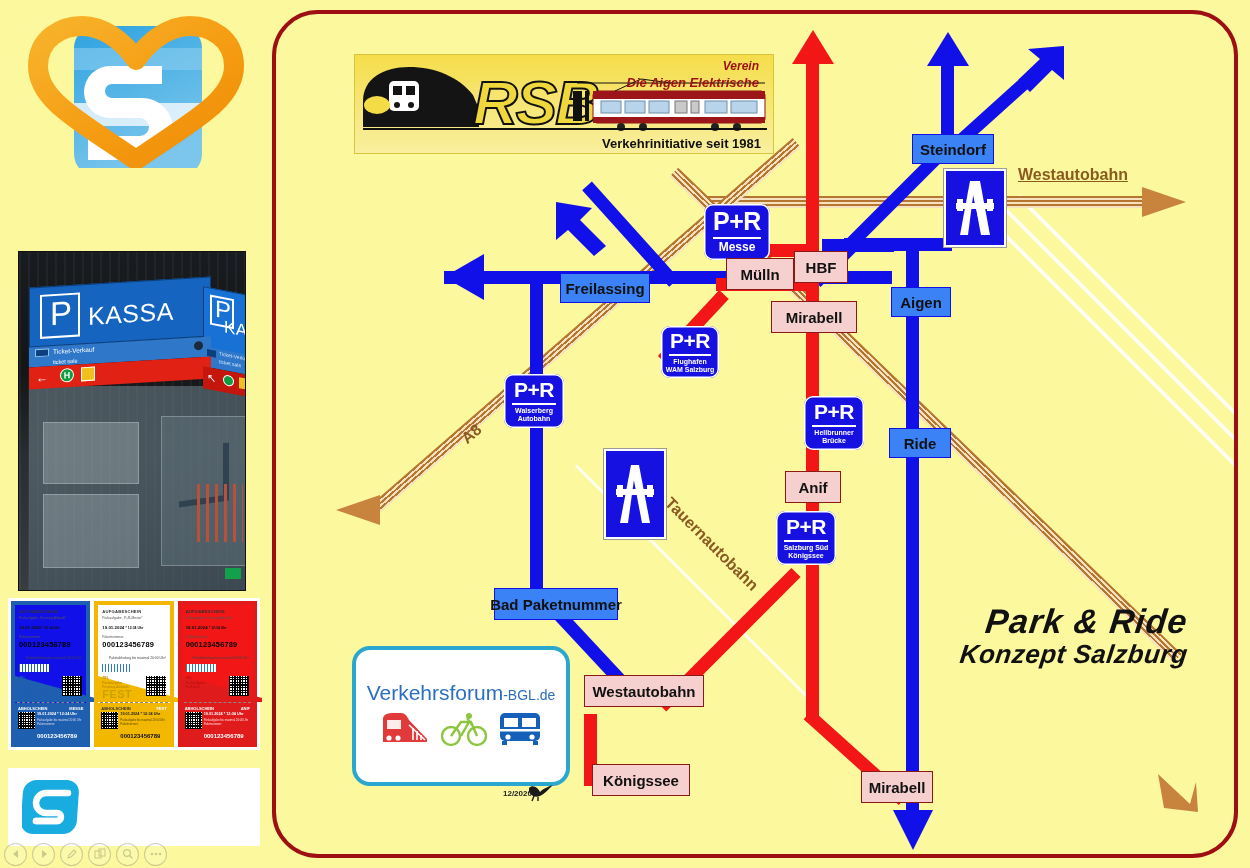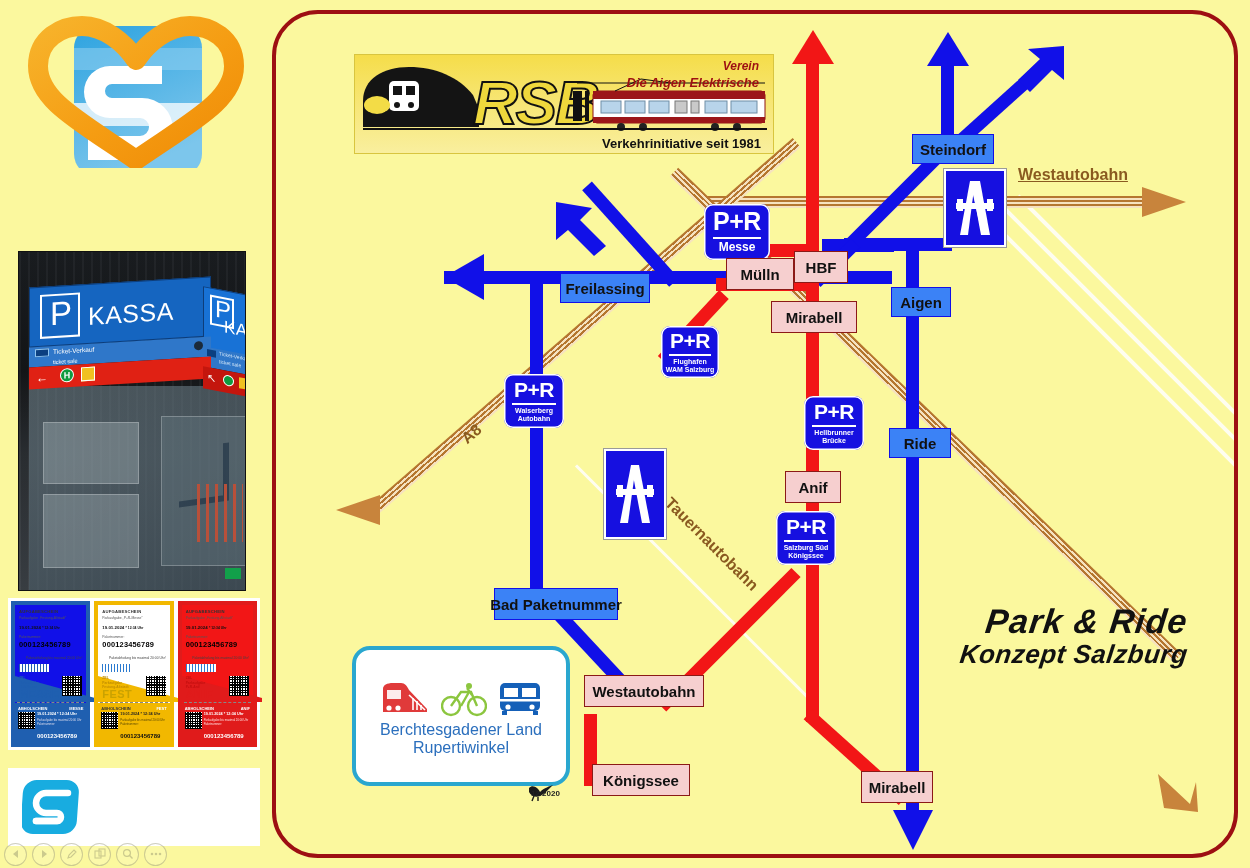--- a/index.html
+++ b/index.html
@@ -157,21 +157,21 @@
   .vf-title { font-size:21px; color:#2b6fbd; font-weight:400; }
   .vf-title small { font-size:14px; }
   .vf-icons { display:flex; align-items:center; gap:10px; margin:6px 0 4px; }
   .vf-sub { font-size:16px; color:#2b6fbd; line-height:1.15; text-align:center; }
 
   .pr-title { position:absolute; right:46px; top:588px; text-align:right;
       font-family:"Liberation Sans",sans-serif; font-style:italic; font-weight:bold; color:#111; }
   .pr-title .t1 { font-size:34px; letter-spacing:1px; transform:skewX(-7deg); display:block; }
   .pr-title .t2 { font-size:26px; letter-spacing:.5px; transform:skewX(-7deg); display:block; margin-top:-2px;}
 
-  .signature { position:absolute; left:255px; top:775px; font-size:8px; font-weight:bold; color:#222; }
+  .signature { position:absolute; left:227px; top:775px; font-size:8px; font-weight:bold; color:#222; }
 </style>
 </head>
 <body>
 
 <div id="root">
 
   <div id="sidebar">
 
     <div class="heart-logo">
       <svg viewBox="0 0 248 160" width="248" height="160">
@@ -598,20 +598,23 @@
 
       <div class="station" style="left:509px; top:457px; width:56px; height:32px;">Anif</div>
 
       <div class="station" style="left:308px; top:661px; width:120px; height:32px;">Westautobahn</div>
 
       <div class="station" style="left:316px; top:750px; width:98px; height:32px;">Königssee</div>
 
       <div class="station" style="left:585px; top:757px; width:72px; height:32px;">Mirabell</div>
 
       <div class="vf-logo">
+        <div class="vf-title">
+          <span>Verkehrsforum</span><small>-BGL.de</small>
+        </div>
         <div class="vf-icons">
           <svg width="52" height="36" viewBox="0 0 52 36">
             <path d="M4 8 C4 4, 8 2, 14 2 L22 2 C26 2, 28 5, 30 9 L48 28 L48 31 L4 31 Z" fill="#e03a3a"></path>
             <rect x="8" y="9" width="14" height="9" fill="#fff" opacity=".9"></rect>
             <circle cx="10" cy="27" r="2.6" fill="#fff"></circle>
             <circle cx="19" cy="27" r="2.6" fill="#fff"></circle>
             <path d="M30 14 L46 29" stroke="#fff" stroke-width="1.6"></path>
             <path d="M34 17 L34 29 M38 20 L38 29 M42 24 L42 29" stroke="#fff" stroke-width="1.6"></path>
           </svg>
           <svg width="46" height="36" viewBox="0 0 46 36">
@@ -625,24 +628,20 @@
             <rect x="3" y="2" width="40" height="28" rx="5" fill="#1560b8"></rect>
             <rect x="7" y="7" width="14" height="9" fill="#fff"></rect>
             <rect x="25" y="7" width="14" height="9" fill="#fff"></rect>
             <rect x="3" y="18" width="40" height="2.5" fill="#fff"></rect>
             <circle cx="11" cy="26" r="2.6" fill="#fff"></circle>
             <circle cx="35" cy="26" r="2.6" fill="#fff"></circle>
             <rect x="5" y="30" width="5" height="4" fill="#1560b8"></rect>
             <rect x="36" y="30" width="5" height="4" fill="#1560b8"></rect>
           </svg>
         </div>
-        <div class="vf-sub">
-          <span>Berchtesgadener Land</span><br>
-          <span>Rupertiwinkel</span>
-        </div>
       </div>
 
       <svg style="position:absolute; left:250px; top:768px;" width="28" height="20" viewBox="0 0 28 20">
         <path d="M3 6 C7 2, 12 6, 14 10 C18 6, 24 4, 27 3 C22 8, 18 12, 14 14 C10 16, 5 14, 3 10 Z" fill="#1a1a1a"></path>
         <path d="M8 14 L6 19 M12 15 L12 19" stroke="#1a1a1a" stroke-width="1.4"></path>
       </svg>
       <div class="signature">12/2020</div>
 
       <div class="pr-title">
         <span class="t1">Park &amp; Ride</span>

